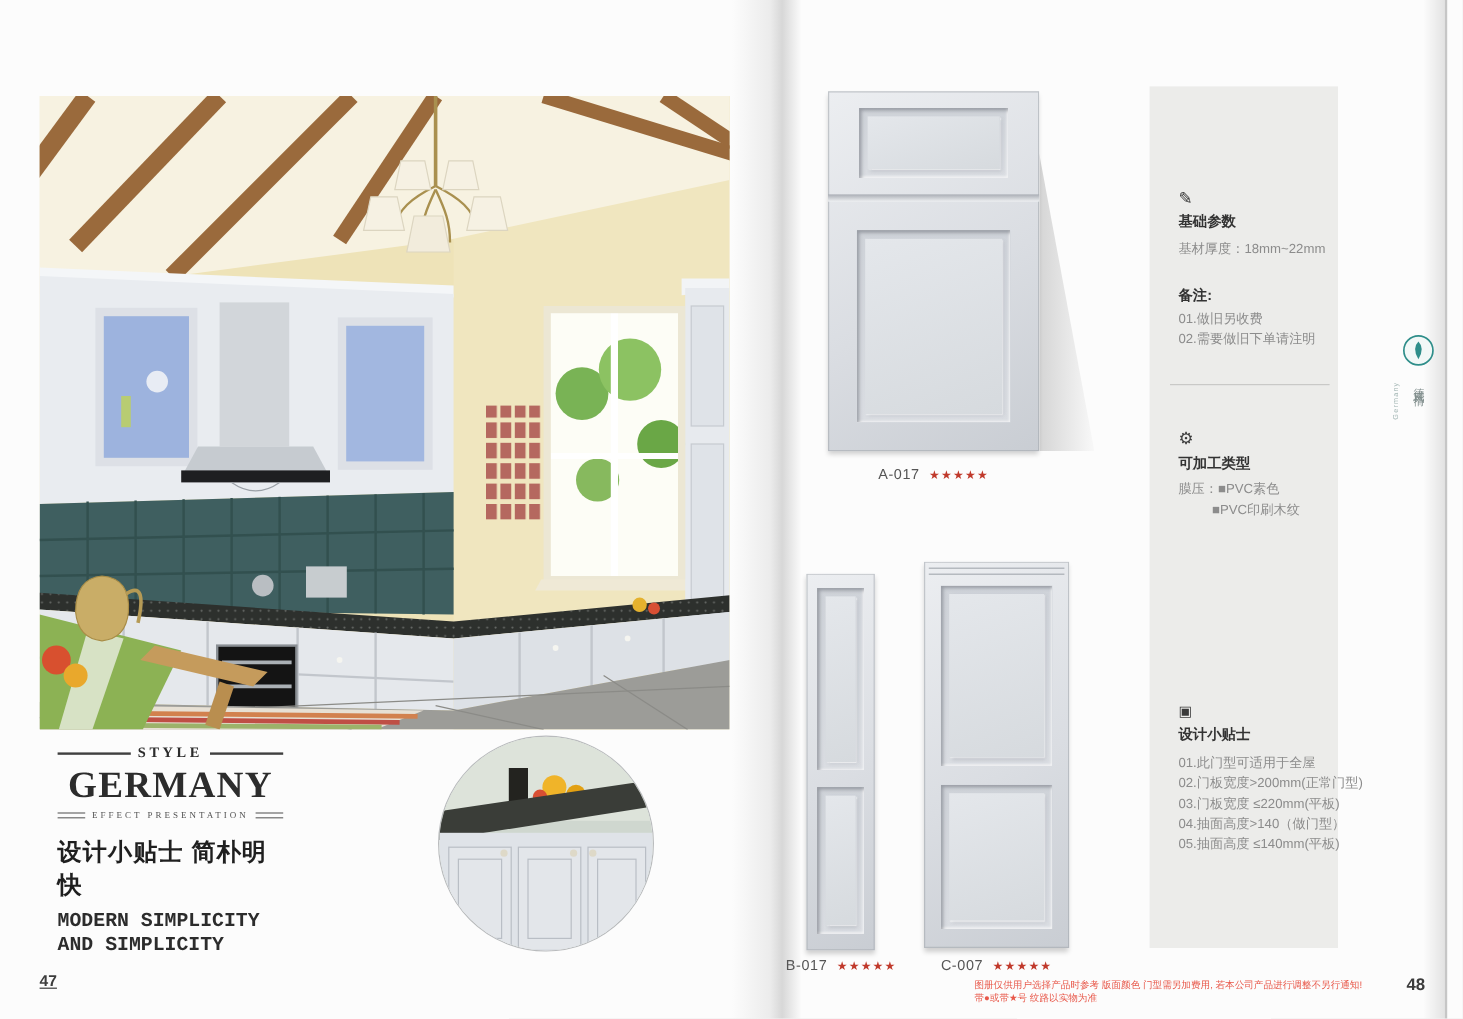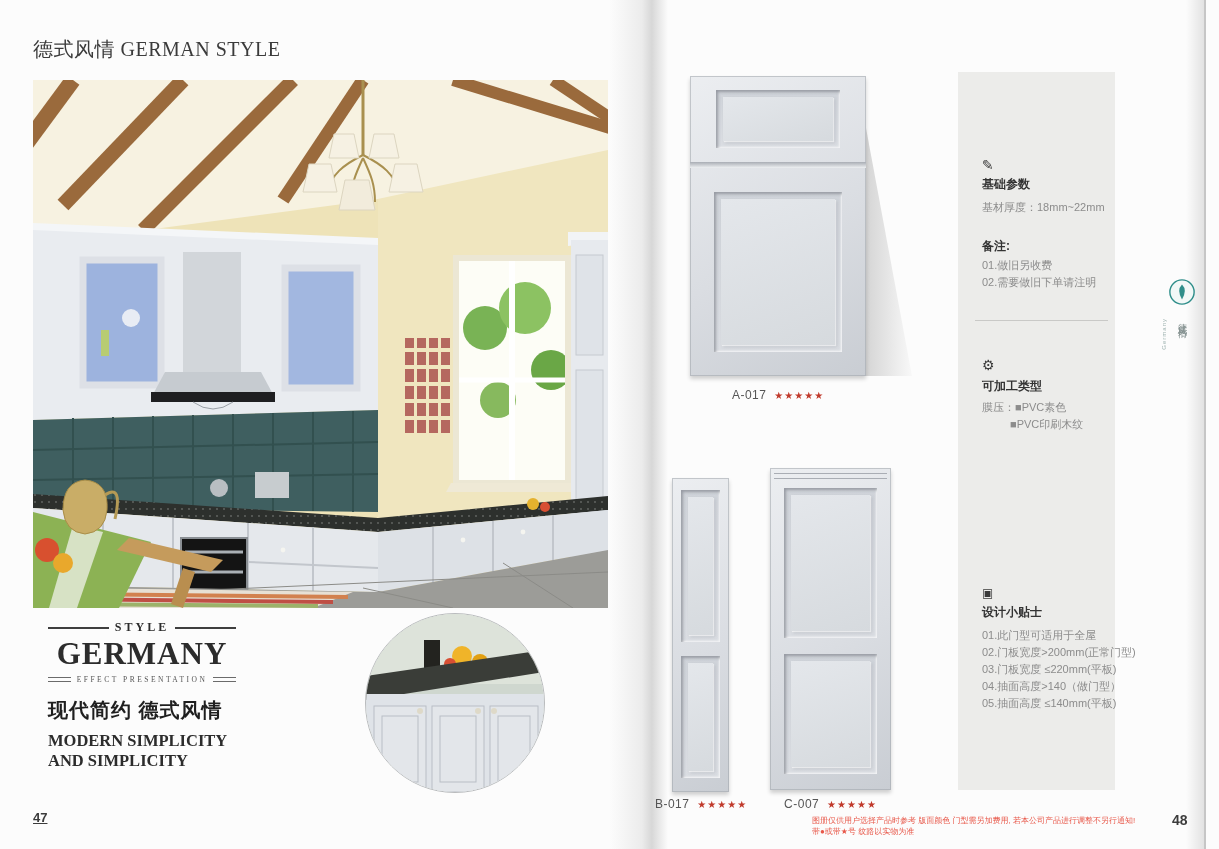--- a/index.html
+++ b/index.html
@@ -14,21 +14,21 @@
 
   .logo{left:48px;top:620px;width:188px;color:#2c2c2c;}
   .logo-row{display:flex;align-items:center;gap:6px;}
   .rule{flex:1;height:2px;background:#3f3f3f;}
   .rule-d{flex:1;height:3px;border-top:1px solid #6b6b6b;border-bottom:1px solid #6b6b6b;}
   .logo-style{font-family:"Liberation Serif",serif;font-weight:bold;font-size:12px;letter-spacing:3px;}
   .logo-brand{font-family:"Liberation Serif",serif;font-size:31px;letter-spacing:1px;margin-top:1px;
               font-weight:600;text-align:center;}
   .logo-tag{font-family:"Liberation Serif",serif;font-size:7.5px;letter-spacing:2.5px;color:#555;margin-top:3px;text-align:center;}
   .logo-cn{font-size:20px;font-weight:bold;letter-spacing:1px;margin-top:13px;color:#1f1f1f;}
-  .logo-en{font-family:Liberation Serif, serif;font-weight:bold;font-size:16.5px;line-height:20px;margin-top:7px;}
+  .logo-en{font-family:Liberation Mono, monospace;font-weight:bold;font-size:16.5px;line-height:20px;margin-top:7px;}
 
   .circle-inset{left:365px;top:613px;width:178px;height:178px;border-radius:50%;overflow:hidden;
                 border:1px solid #b9bbbd;}
   .pageno{font-size:13px;font-weight:bold;color:#3c3c3c;}
 
   
   .gutter{left:610px;top:0;width:58px;height:849px;
           background:linear-gradient(to right,rgba(255,255,255,0) 0%,rgba(150,150,150,0.16) 55%,
           rgba(110,110,110,0.26) 72%,rgba(255,255,255,0) 100%);}
   .edge-shade{left:1186px;top:0;width:18px;height:849px;
@@ -68,21 +68,20 @@
   .badge-cn{writing-mode:vertical-rl;font-size:9px;color:#7f8c8b;letter-spacing:2px;display:inline-block;margin-top:2px;}
   .badge-en{position:absolute;left:3px;top:40px;writing-mode:vertical-rl;transform:rotate(180deg);
             font-size:6px;color:#9fb3b1;letter-spacing:1px;}
   .footer{left:812px;top:816px;width:360px;font-size:8px;line-height:10.5px;color:#e8584a;white-space:nowrap;}
 </style>
 </head>
 <body>
 
 <div id="canvas">
 
-  <div class="abs header-title">德式风情 GERMAN STYLE</div>
 
   <svg class="abs kitchen-photo" viewBox="0 0 575 528" preserveAspectRatio="none">
     <defs>
       <pattern id="tiles" width="12" height="17" patternUnits="userSpaceOnUse">
         <rect width="9" height="13" fill="#b5685f"></rect>
       </pattern>
       <pattern id="speck" width="7" height="7" patternUnits="userSpaceOnUse">
         <circle cx="2" cy="2" r="0.9" fill="#cfd2cf"></circle>
       </pattern>
     </defs>
@@ -220,21 +219,21 @@
       <span class="rule"></span>
       <span>STYLE</span>
       <span class="rule"></span>
     </div>
     <div class="logo-brand">GERMANY</div>
     <div class="logo-row logo-tag">
       <span class="rule-d"></span>
       <span>EFFECT PRESENTATION</span>
       <span class="rule-d"></span>
     </div>
-    <div class="logo-cn">现代简约 德式风情</div>
+    <div class="logo-cn">设计小贴士 简朴明快</div>
     <div class="logo-en">MODERN SIMPLICITY</div>
     <div class="logo-en" style="margin-top:0;">AND SIMPLICITY</div>
   </div>
 
   <div class="abs circle-inset">
     <svg viewBox="0 0 178 178" width="178" height="178">
       <rect width="178" height="178" fill="#cfd7cf"></rect>
       <rect width="178" height="70" fill="#dde3da"></rect>
       <rect x="58" y="26" width="16" height="28" fill="#23231f"></rect>
       <circle cx="96" cy="42" r="10" fill="#f0b429"></circle>

